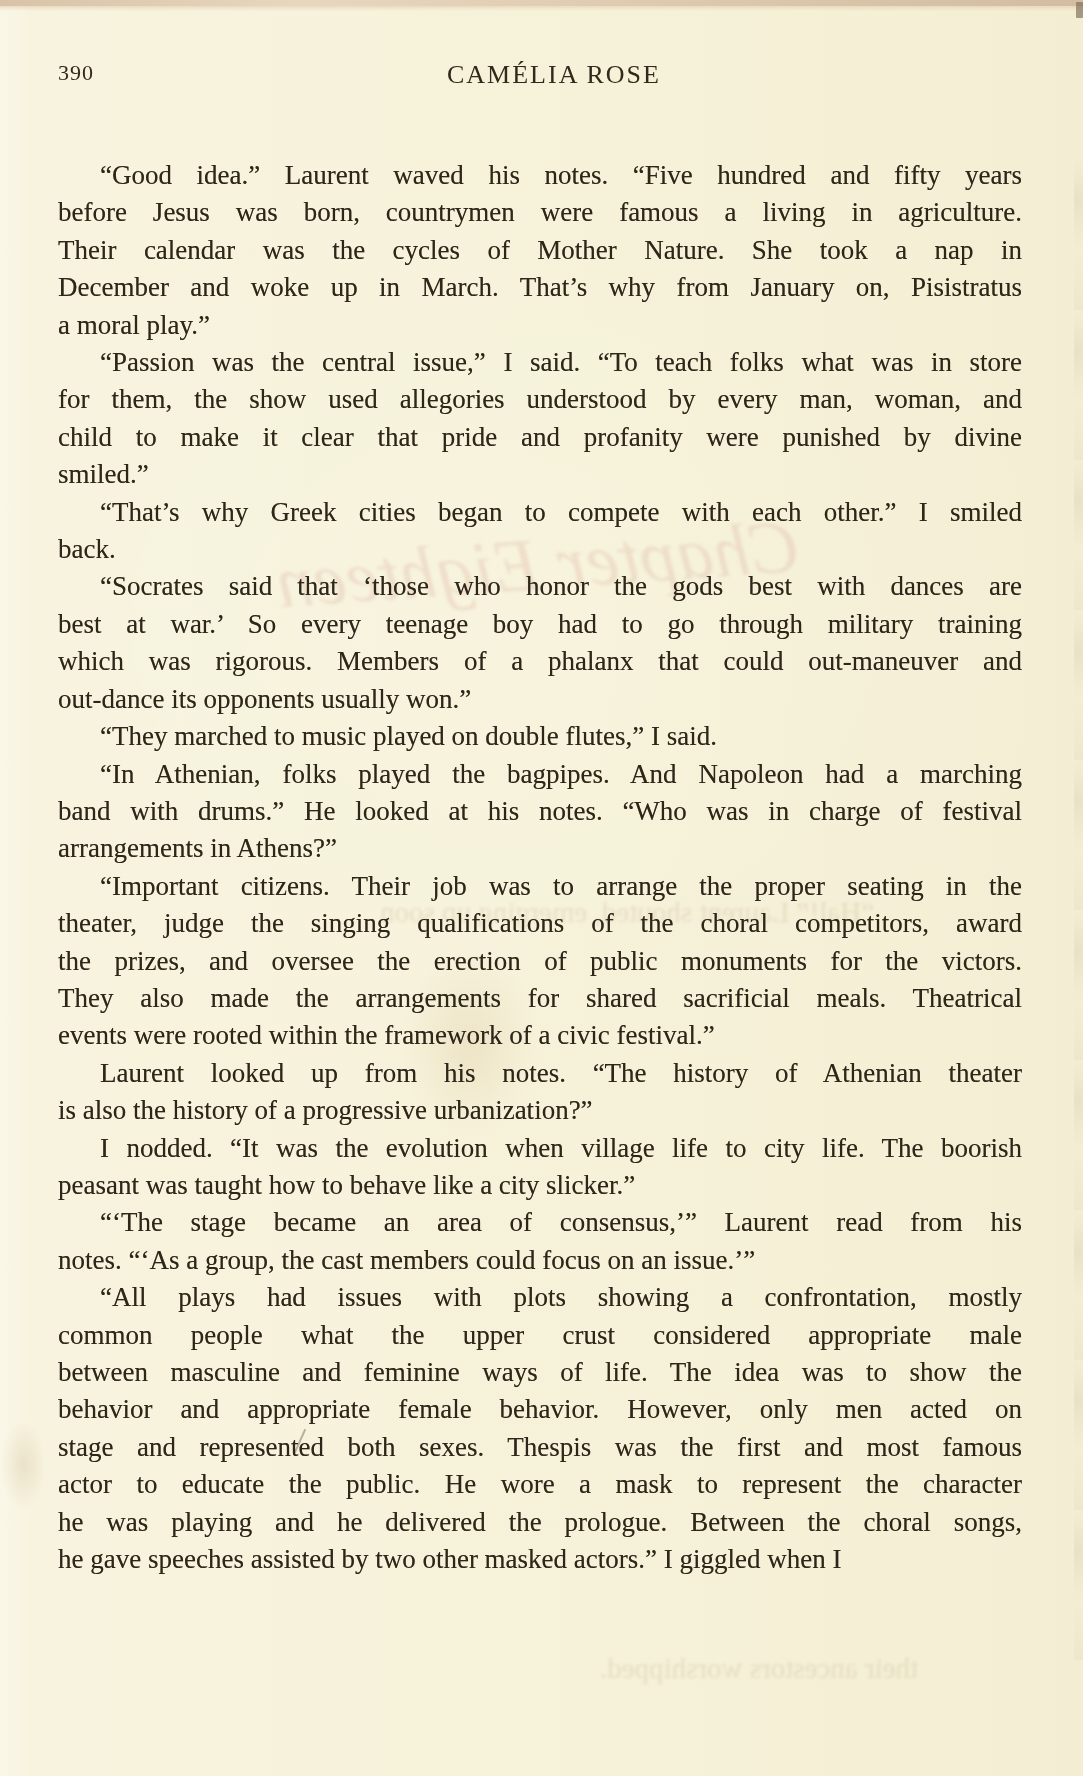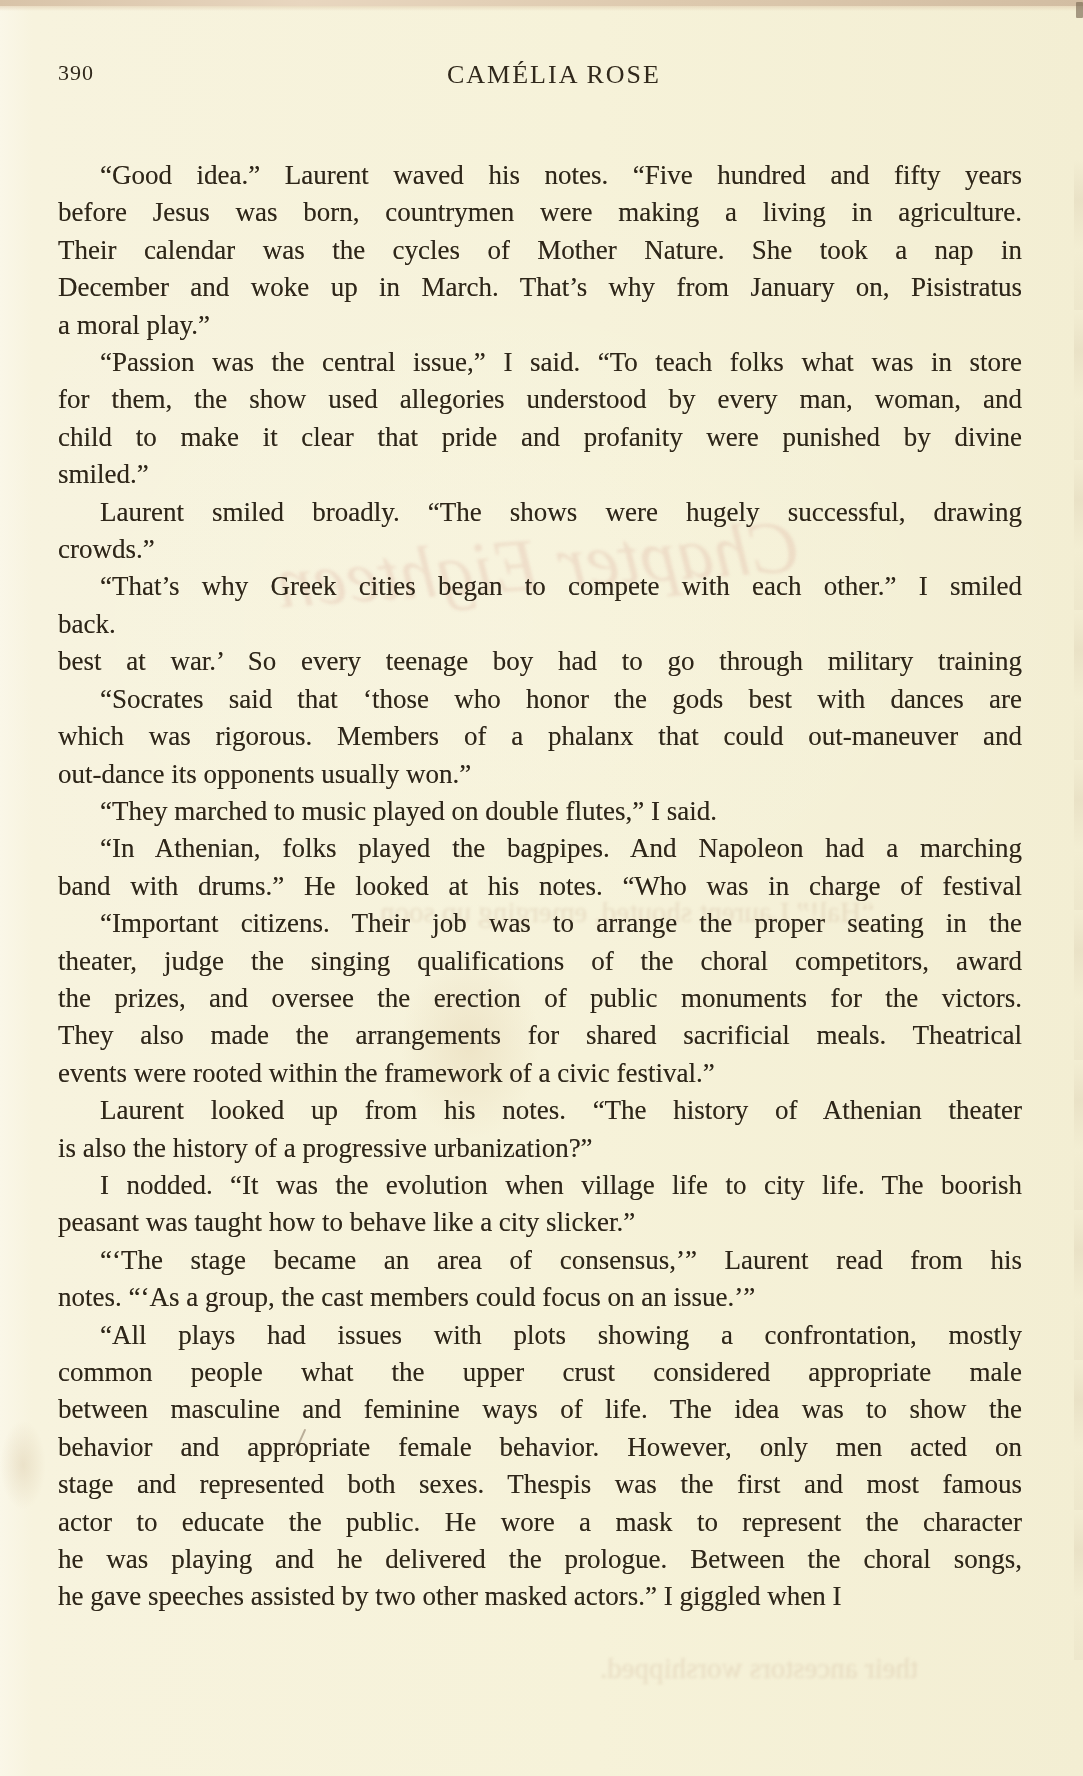--- a/index.html
+++ b/index.html
@@ -102,51 +102,48 @@
   <div class="ghost ghost-chapter">Chapter Eighteen</div>
   <div class="ghost ghost-mid">“Hal!” Laurent shouted, emerging up soon</div>
   <div class="ghost ghost-bottom">their ancestors worshipped.</div>
 
   <span class="pagenum">390</span>
   <span class="running-title">CAMÉLIA ROSE</span>
 
   <div class="body-text" id="body-text">
       <div>
         <div class="bline first">“Good idea.” Laurent waved his notes. “Five hundred and fifty years</div>
-        <div class="bline">before Jesus was born, countrymen were making a living in agriculture.</div>
+        <div class="bline">before Jesus was born, countrymen were famous a living in agriculture.</div>
         <div class="bline">Their calendar was the cycles of Mother Nature. She took a nap in</div>
         <div class="bline">December and woke up in March. That’s why from January on, Pisistratus</div>
         <div class="bline last">a moral play.”</div>
       </div>
       <div>
         <div class="bline first">“Passion was the central issue,” I said. “To teach folks what was in store</div>
         <div class="bline">for them, the show used allegories understood by every man, woman, and</div>
         <div class="bline">child to make it clear that pride and profanity were punished by divine</div>
         <div class="bline last">smiled.”</div>
       </div>
       <div>
-        <div class="bline first">Laurent smiled broadly. “The shows were hugely successful, drawing</div>
-        <div class="bline last">crowds.”</div>
-      </div>
-      <div>
         <div class="bline first">“That’s why Greek cities began to compete with each other.” I smiled</div>
         <div class="bline last">back.</div>
       </div>
       <div>
+        <div class="bline first">“Socrates said that ‘those who honor the gods best with dances are</div>
         <div class="bline">best at war.’ So every teenage boy had to go through military training</div>
-        <div class="bline first">“Socrates said that ‘those who honor the gods best with dances are</div>
         <div class="bline">which was rigorous. Members of a phalanx that could out-maneuver and</div>
         <div class="bline last">out-dance its opponents usually won.”</div>
       </div>
       <div>
         <div class="bline first last">“They marched to music played on double flutes,” I said.</div>
       </div>
       <div>
         <div class="bline first">“In Athenian, folks played the bagpipes. And Napoleon had a marching</div>
         <div class="bline">band with drums.” He looked at his notes. “Who was in charge of festival</div>
+        <div class="bline last">arrangements in Athens?”</div>
       </div>
       <div>
         <div class="bline first">“Important citizens. Their job was to arrange the proper seating in the</div>
         <div class="bline">theater, judge the singing qualifications of the choral competitors, award</div>
         <div class="bline">the prizes, and oversee the erection of public monuments for the victors.</div>
         <div class="bline">They also made the arrangements for shared sacrificial meals. Theatrical</div>
         <div class="bline last">events were rooted within the framework of a civic festival.”</div>
       </div>
       <div>
         <div class="bline first">Laurent looked up from his notes. “The history of Athenian theater</div>

